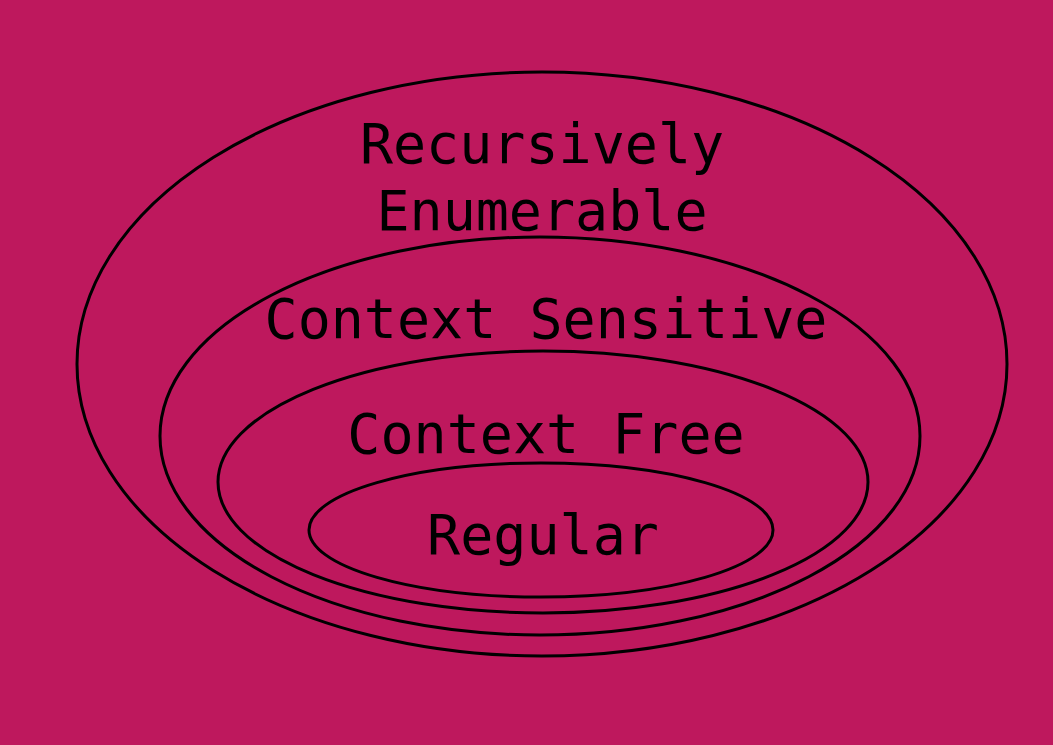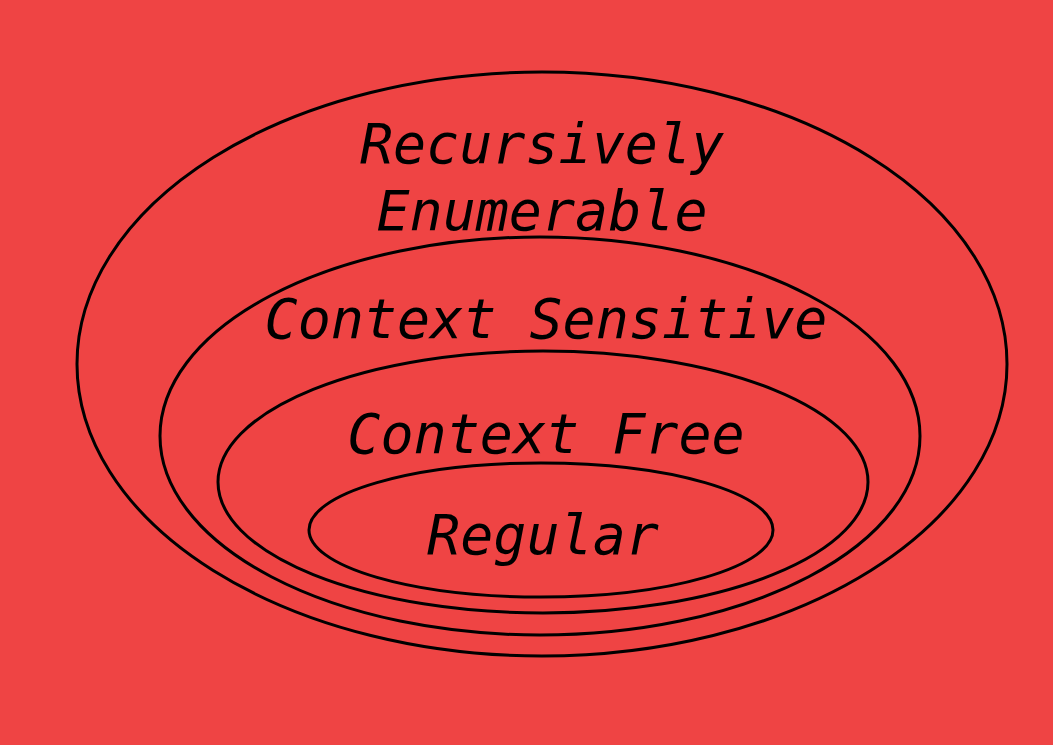--- a/index.html
+++ b/index.html
@@ -36,21 +36,21 @@
     font-family: "DejaVu Sans Mono", monospace;
     fill: #000000;
     text-anchor: middle;
     dominant-baseline: alphabetic;
     white-space: pre;
   }
 </style>
 </head>
 <body>
 
-<div id="diagram-root" style="background: #ef4444; font-style: italic;">
+<div id="diagram-root" style="background: #be185d;">
 
   <svg id="venn-svg" viewBox="0 0 1053 745" xmlns="http://www.w3.org/2000/svg">
 
     <ellipse class="set-ellipse" cx="542" cy="364" rx="465" ry="292" stroke-width="3" stroke="#000000"></ellipse>
 
     <ellipse class="set-ellipse" cx="540" cy="436" rx="380" ry="199" stroke-width="3" stroke="#000000"></ellipse>
 
     <ellipse class="set-ellipse" cx="543" cy="482" rx="325" ry="131" stroke-width="3" stroke="#000000"></ellipse>
 
     <ellipse class="set-ellipse" cx="541" cy="530" rx="232" ry="67" stroke-width="3" stroke="#000000"></ellipse>

